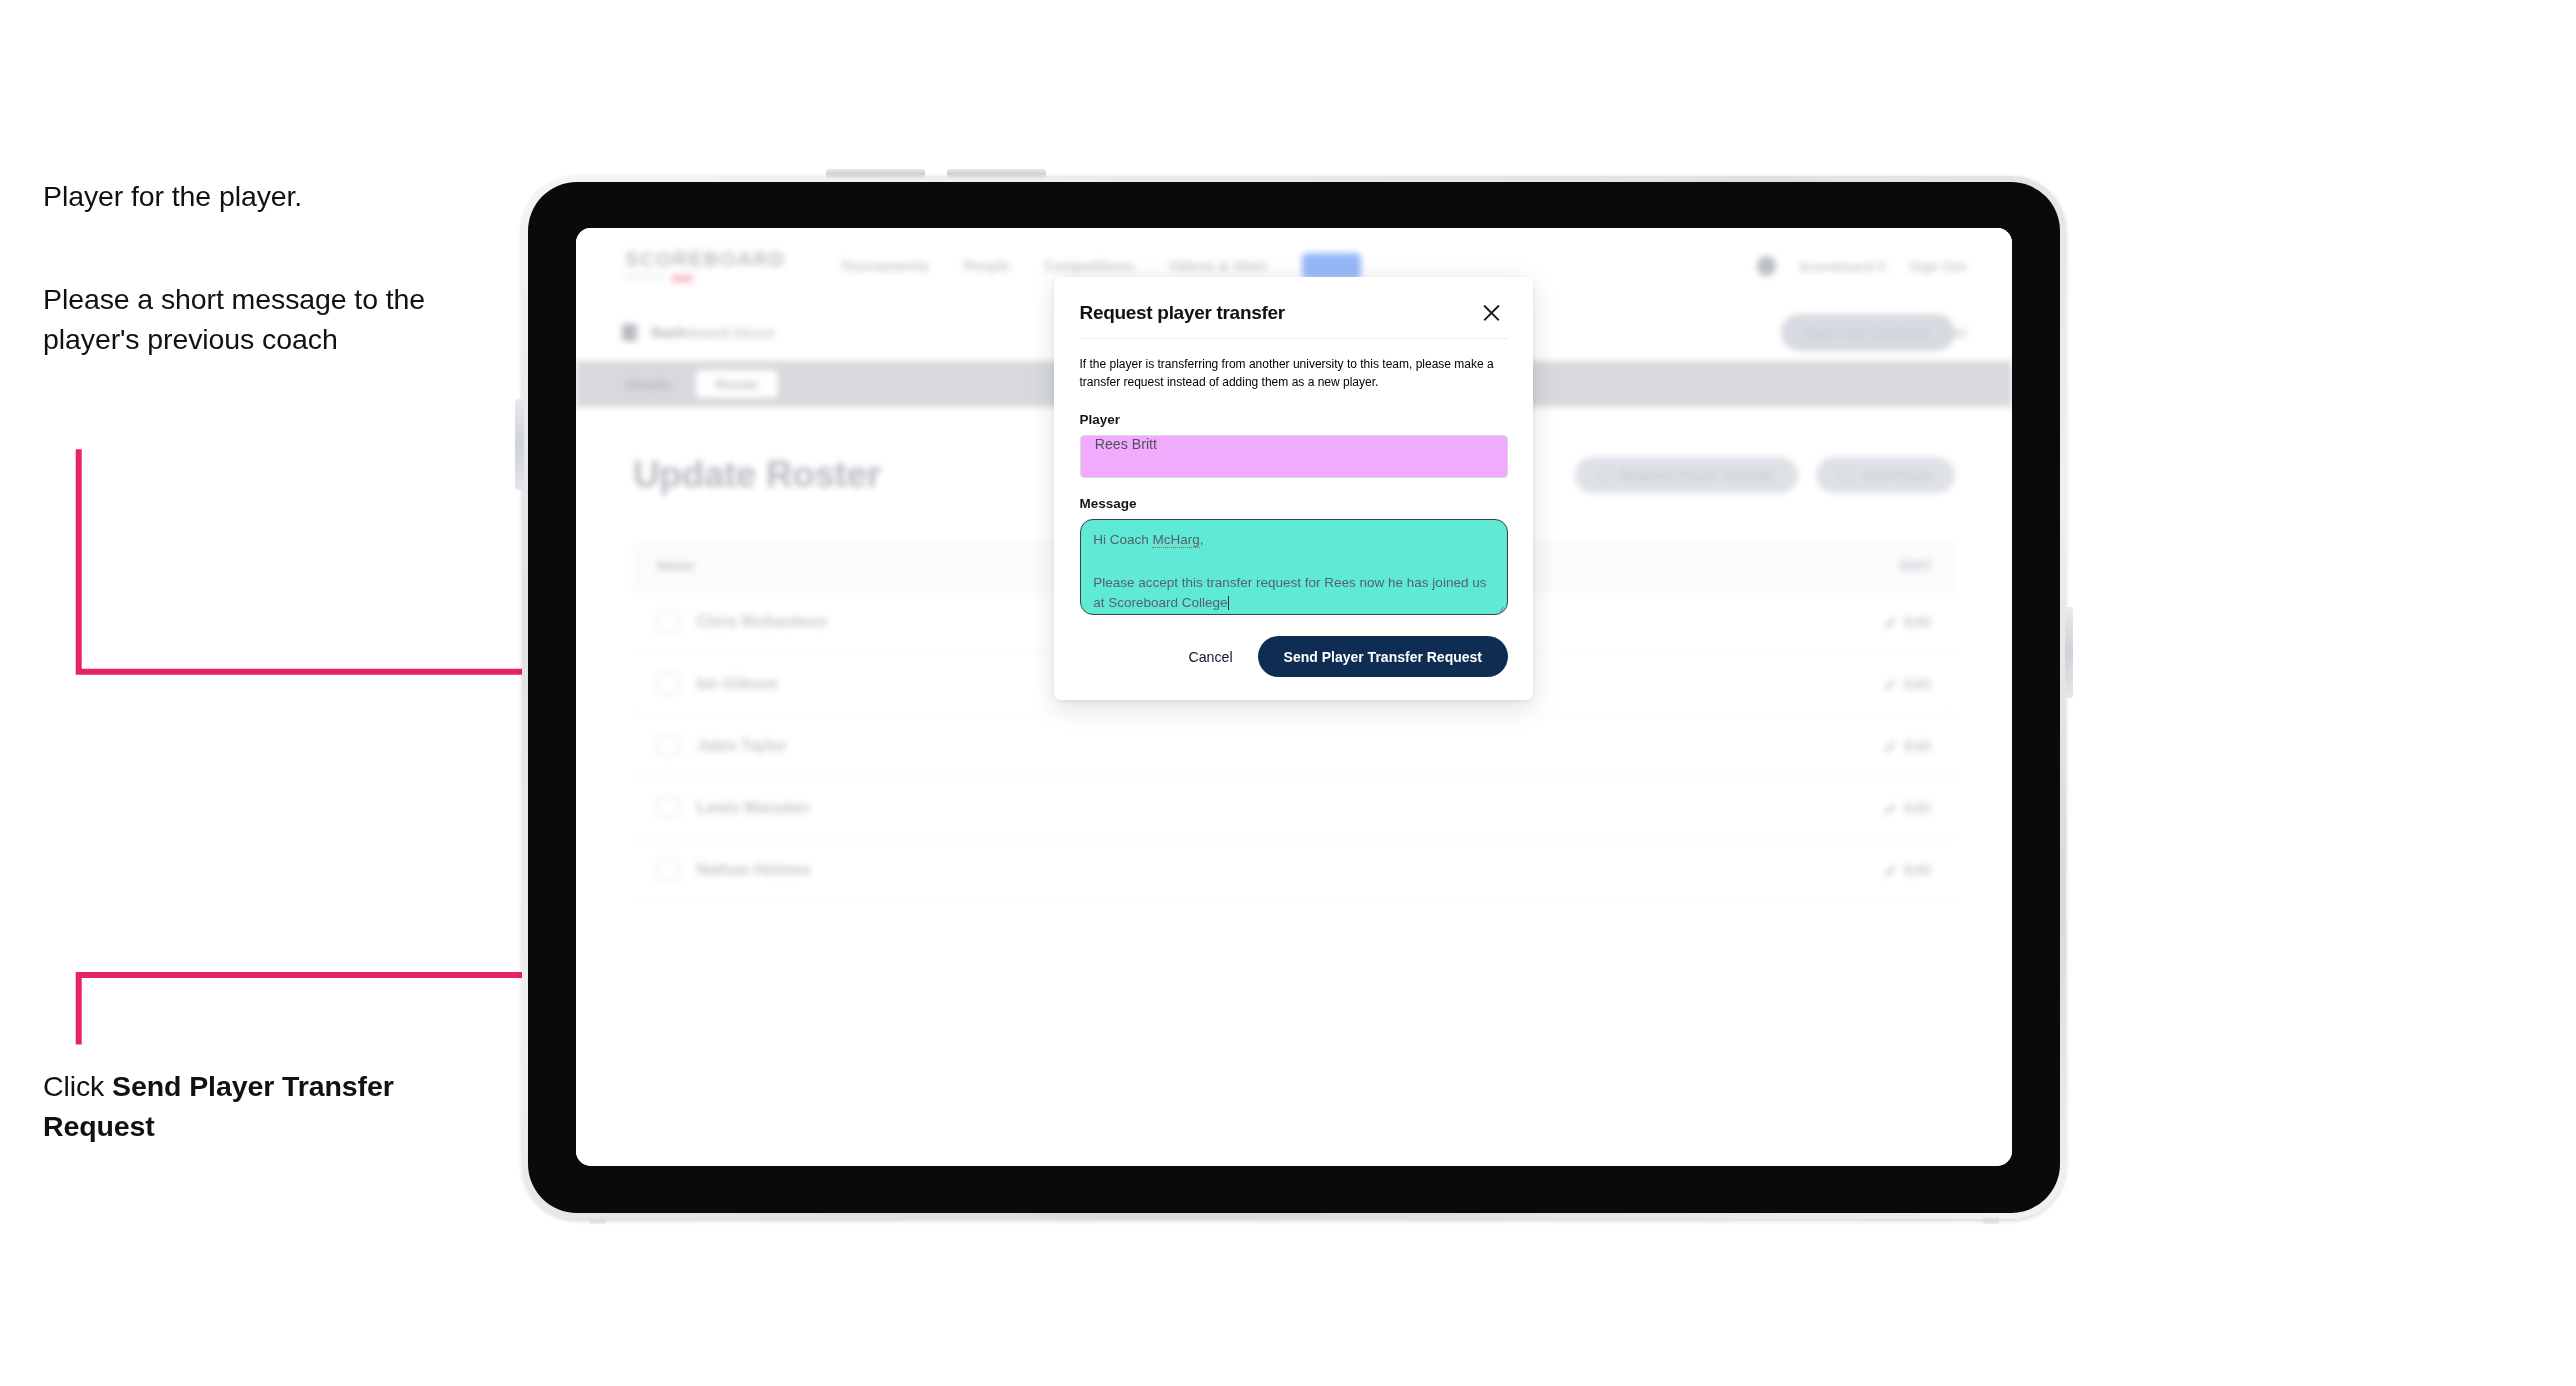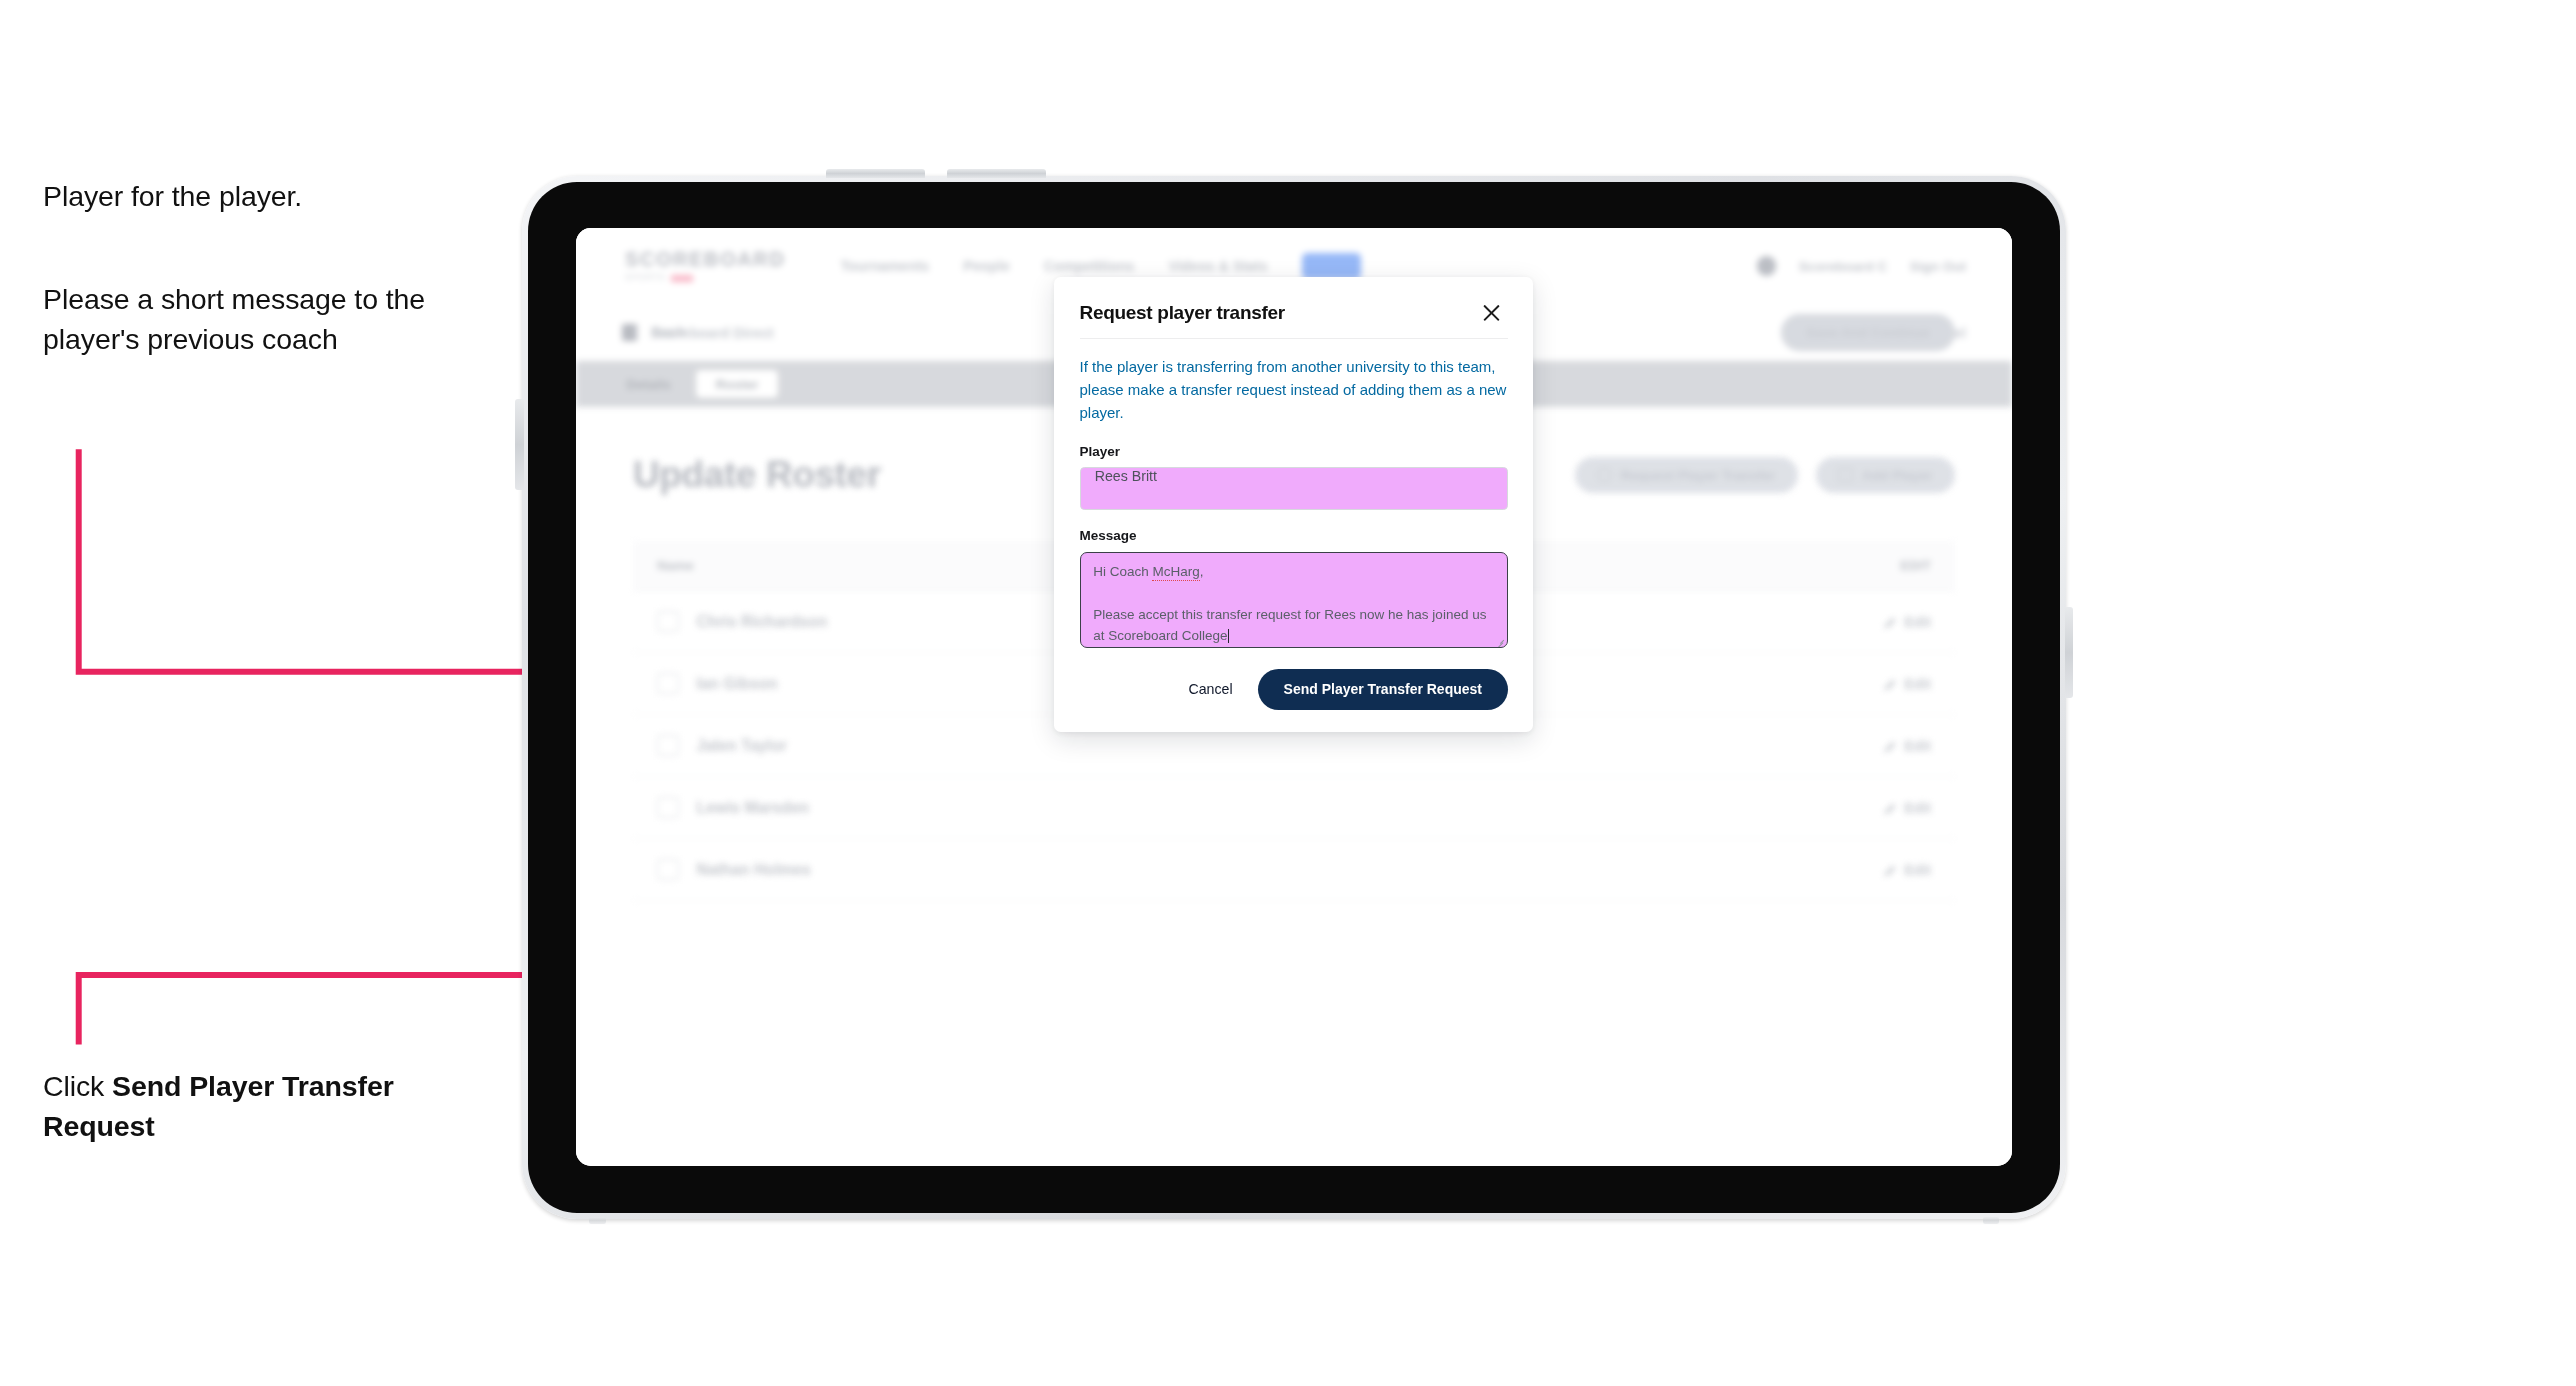--- a/index.html
+++ b/index.html
@@ -400,23 +400,23 @@
   }
   .modal-close::before { transform: rotate(45deg); }
   .modal-close::after  { transform: rotate(-45deg); }
   .modal-rule {
     margin: 12.7px 25.5px 0 25.5px;
     height: 0.7px;
     background: #ededee;
   }
   .modal-body { padding: 16.5px 25.5px 0 25.5px; }
   .modal-desc {
-    font-size: 15px;
+    font-size: 12px;
     line-height: 1.55;
-    color: #0369a1;
+    color: #000000;
     margin: 0 0 19.5px 0;
   }
   .field-label {
     font-size: 13.5px;
     font-weight: 700;
     color: #15161a;
     margin-bottom: 8.2px;
   }
   .player-input {
     width: 100%;
@@ -430,23 +430,23 @@
     padding: 0 14.2px;
     font-family: "Liberation Sans", sans-serif;
     display: flex;
     align-items: flex-start;
   }
   .spacer-22 { height: 18px; }
   .msg-box {
     width: 100%;
     box-sizing: border-box;
     height: 96px;
-    background: #f0abfc;
+    background: #5eead4;
     border: 1.2px solid #3c4049;
-    border-radius: 7px;
+    border-radius: 13px;
     padding: 9.7px 12.7px;
     font-size: 13.5px;
     line-height: 1.52;
     color: #5a5f68;
     font-family: "Liberation Sans", sans-serif;
     position: relative;
     overflow: hidden;
   }
   .msg-l1 { position: relative; display: inline-block; }
   .misspell {

